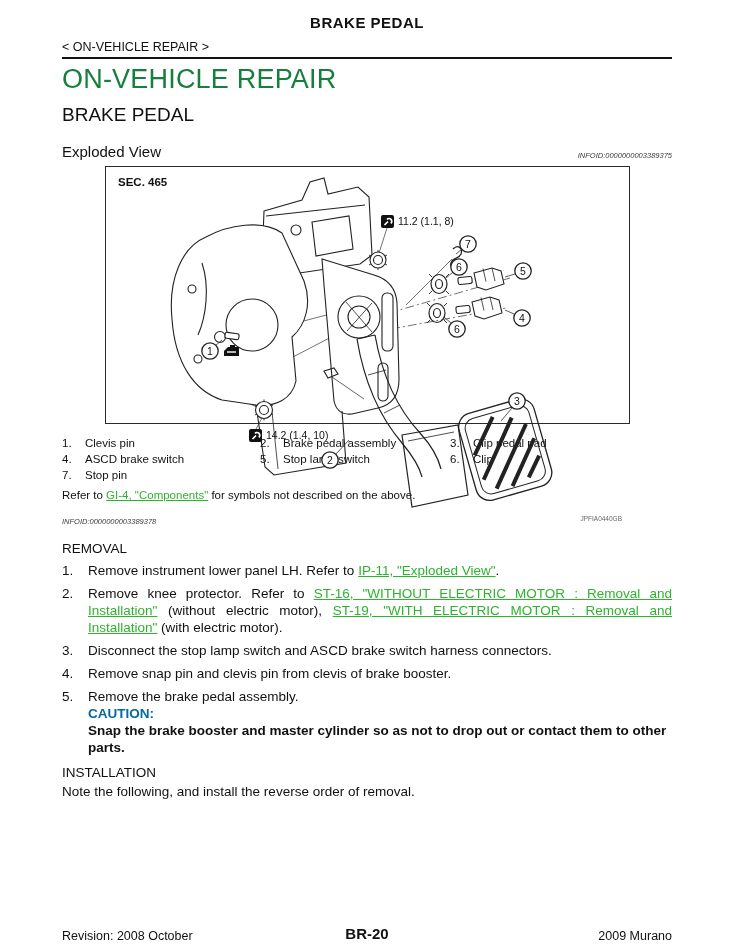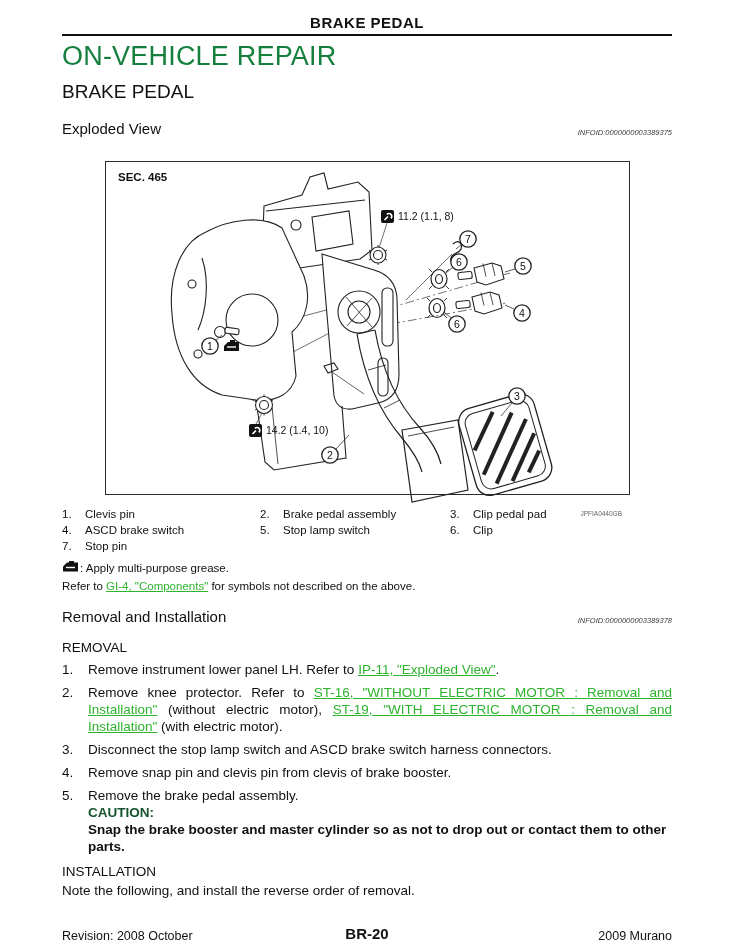--- a/index.html
+++ b/index.html
@@ -7,51 +7,52 @@
         font-family:"Liberation Sans",sans-serif;color:#111;overflow:hidden;}
   .inner{padding:14px 62px 0 62px;border-radius:25px;}
   .doc-header-title{text-align:center;font-size:15px;font-weight:bold;letter-spacing:.5px;}
   .breadcrumb{font-size:12.5px;margin-top:9px;}
   .toprule{border-bottom:2.5px solid #111;margin-top:3px;}
   .h1{font-size:27px;color:#15803d;margin-top:5px;letter-spacing:.2px;}
   .h2{font-size:19px;margin-top:9px;}
   .h3row{display:flex;justify-content:space-between;align-items:flex-end;margin-top:17px;}
   .h3{font-size:15px;}
   .infoid{font-size:7.5px;font-style:italic;color:#3a3a3a;}
-  .figure-box{margin-left:43px;margin-top:24px;width:525px;height:334px;
+  .figure-box{margin-left:43px;margin-top:6px;width:525px;height:258px;
               border:1.6px solid #2b2b2b;box-sizing:border-box;position:relative;}
   .figure-box svg{display:block;}
   .parts{display:grid;grid-template-columns:198px 190px 1fr;column-gap:0;row-gap:1px;
          margin-top:12px;font-size:11.5px;line-height:15px;}
   .part{display:flex;}
   .part .pnum{width:23px;flex:none;}
   .legendline{display:flex;align-items:center;margin-top:7px;font-size:11.5px;}
   .legendline .gicon{margin-right:1px;}
   .referline{margin-top:6px;font-size:11.5px;}
   a.greenlink{color:#2eb32e;text-decoration:underline;cursor:pointer;}
   .steps{margin-top:2px;}
   .subhead{font-size:13.5px;margin-top:15px;}
   .step{display:flex;font-size:13.5px;line-height:17px;margin-top:6px;}
   .step .snum{width:26px;flex:none;}
   .step .stext{flex:1;text-align:justify;}
-  .caution-label{color:#14532d;font-weight:bold;font-size:13.5px;line-height:17px;margin-left:26px;}
+  .caution-label{color:#0369a1;font-weight:bold;font-size:13.5px;line-height:17px;margin-left:26px;}
   .caution-text{font-weight:bold;font-size:13.5px;line-height:17px;margin-left:26px;}
   .para{font-size:13.5px;line-height:17px;margin-top:3px;}
   .footer{position:absolute;left:62px;right:62px;top:925px;font-size:12.5px;}
   .footer .rev{position:absolute;left:0;top:4px;}
   .footer .pageno{position:absolute;left:0;right:0;text-align:center;font-weight:bold;font-size:15px;top:0;}
   .footer .model{position:absolute;right:0;top:4px;}
 </style>
 </head>
 <body>
 
 <div class="page">
   <div class="inner">
 
     <div class="doc-header-title">BRAKE PEDAL</div>
+    <div class="breadcrumb">&lt; ON-VEHICLE REPAIR &gt;</div>
     <div class="toprule"></div>
 
     <div class="h1">ON-VEHICLE REPAIR</div>
     <div class="h2">BRAKE PEDAL</div>
 
     <div class="h3row">
       <div class="h3">Exploded View</div>
       <div class="infoid">INFOID:0000000003389375</div>
     </div>
 
@@ -244,35 +245,24 @@
       <div class="part">
           <span class="pnum">6.</span>
           <span>Clip</span>
         </div>
       <div class="part">
           <span class="pnum">7.</span>
           <span>Stop pin</span>
         </div>
     </div>
 
-    <div class="legendline">
-      <span class="gicon">
-        <svg width="17" height="11" viewBox="0 0 17 11">
-            <path d="M3,3.5 L5,1.5 L16,1.5 L16,10.5 L1,10.5 L1,5.5 Z" fill="#111"></path>
-            <path d="M4,6.5 L13,6.5" stroke="#fff" stroke-width="1.4"></path>
-            <rect x="7" y="0" width="5" height="2" fill="#111"></rect>
-          </svg>
-      </span>
-      <span>: Apply multi-purpose grease.</span>
-    </div>
 
     <div class="referline"><span>Refer to </span><a class="greenlink">GI-4, "Components"</a><span> for symbols not described on the above.</span></div>
 
     <div class="h3row" style="margin-top:16px;">
-      <div class="h3">Removal and Installation</div>
       <div class="infoid">INFOID:0000000003389378</div>
     </div>
 
     <div class="subhead">REMOVAL</div>
 
     <div class="steps">
       <div class="step">
         <span class="snum">1.</span>
         <span class="stext"><span>Remove instrument lower panel LH. Refer to </span><a class="greenlink">IP-11, "Exploded View"</a><span>.</span></span>
       </div>

